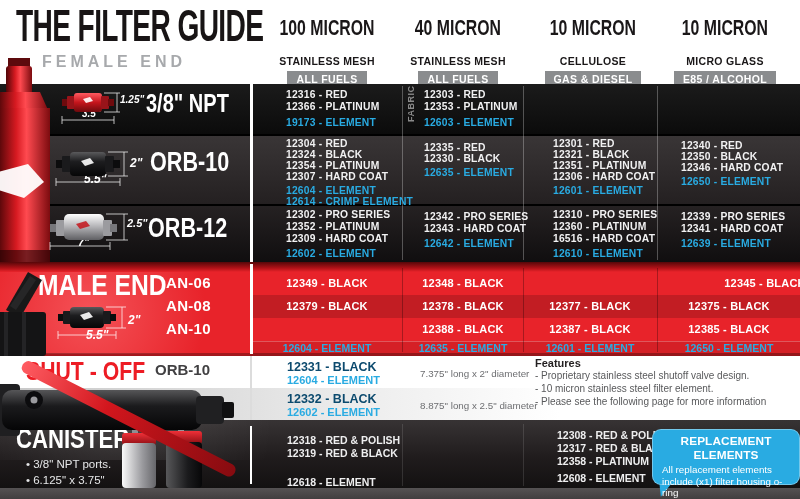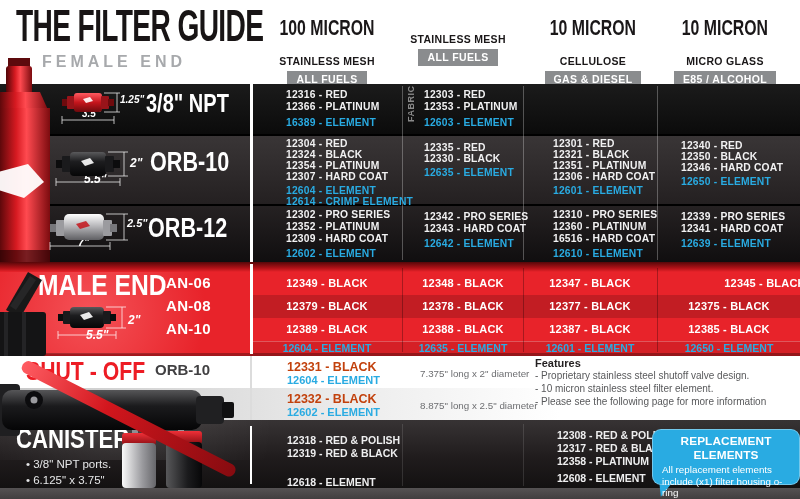--- a/index.html
+++ b/index.html
@@ -49,21 +49,21 @@
   .mcell{font-weight:bold;font-size:11px;color:#fff;text-align:center;line-height:23px;letter-spacing:.2px;}
   .mecell{font-weight:bold;font-size:10.5px;text-align:center;line-height:15px;}
   .anlabel{color:#fff;font-weight:bold;font-size:15px;letter-spacing:.3px;}
 
   
   .shut{left:0;top:356px;width:800px;height:64px;background:#fff;}
   .shut-stripe{left:0;top:388px;width:800px;height:32px;
       background:linear-gradient(90deg,#c6c6c6,#ededed 45%,#fff 70%);}
   .shut-title{color:#ed1c24;font-weight:bold;font-size:25px;}
   .sorb{color:#414042;font-weight:bold;font-size:15px;}
-  .spart{font-weight:bold;font-size:12.5px;color:#c2410c;line-height:14px;white-space:nowrap;}
+  .spart{font-weight:bold;font-size:12.5px;color:#0c4a6e;line-height:14px;white-space:nowrap;}
   .selem{font-weight:bold;font-size:11px;line-height:13px;color:#29abe2;white-space:nowrap;}
   .ssize{font-size:9.8px;color:#6d6e71;white-space:nowrap;}
   .ftitle{font-weight:bold;font-size:11px;color:#231f20;}
   .fline{font-size:10px;line-height:13px;color:#58595b;white-space:nowrap;}
 
   
   .can{left:0;top:420px;width:800px;height:68px;
        background:linear-gradient(180deg,#373334 0%,#201c1d 55%,#131111 100%);}
   .can-hilite{left:0;top:420px;width:320px;height:40px;
        background:radial-gradient(circle at 120px 0px,rgba(255,255,255,.10),rgba(255,255,255,0) 75%);}
@@ -88,20 +88,21 @@
 
   <div class="abs title"><span class="cond">THE FILTER GUIDE</span></div>
   <div class="abs subtitle">FEMALE END</div>
 
   <div class="abs hcol" style="left:252px;width:150px;">
     <div class="micron"><span class="condc">100 MICRON</span></div>
     <div class="media">STAINLESS MESH</div>
     <div><span class="badge">ALL FUELS</span></div>
   </div>
   <div class="abs hcol" style="left:392px;width:132px;">
+    <div class="micron"><span class="condc">40 MICRON</span></div>
     <div class="media">STAINLESS MESH</div>
     <div><span class="badge">ALL FUELS</span></div>
   </div>
   <div class="abs hcol" style="left:526px;width:134px;">
     <div class="micron"><span class="condc">10 MICRON</span></div>
     <div class="media">CELLULOSE</div>
     <div><span class="badge">GAS &amp; DIESEL</span></div>
   </div>
   <div class="abs hcol" style="left:654px;width:142px;">
     <div class="micron"><span class="condc">10 MICRON</span></div>
@@ -117,21 +118,21 @@
   <div class="abs vdiv" style="left:523px;top:86px;height:174px;"></div>
   <div class="abs vdiv" style="left:657px;top:86px;height:174px;"></div>
 
   <div class="abs rowlabel" style="left:146px;top:89px;font-size:25px;"><span class="cond">3/8" NPT</span></div>
   <div class="abs rowlabel" style="left:150px;top:147px;font-size:27px;"><span class="cond">ORB-10</span></div>
   <div class="abs rowlabel" style="left:148px;top:213px;font-size:27px;"><span class="cond">ORB-12</span></div>
 
   <div class="abs" style="left:286px;top:89px;">
     <div class="part">12316 - RED</div>
     <div class="part">12366 - PLATINUM</div>
-    <div class="part elem egap">16389 - ELEMENT</div>
+    <div class="part elem egap">19173 - ELEMENT</div>
   </div>
   <div class="abs fabric" style="left:406px;top:122px;">FABRIC</div>
   <div class="abs" style="left:424px;top:89px;">
     <div class="part">12303 - RED</div>
     <div class="part">12353 - PLATINUM</div>
     <div class="part elem egap">12603 - ELEMENT</div>
   </div>
 
   <div class="abs lh11" style="left:286px;top:138px;">
     <div class="part">12304 - RED</div>
@@ -289,29 +290,27 @@
   <div class="abs rvdiv" style="left:523px;top:268px;height:84px;"></div>
   <div class="abs rvdiv" style="left:657px;top:268px;height:84px;"></div>
 
   <div class="abs rowlabel" style="left:38px;top:268px;font-size:30px;"><span class="cond" style="transform:scaleX(.82);">MALE END</span></div>
   <div class="abs anlabel" style="left:166px;top:274px;">AN-06</div>
   <div class="abs anlabel" style="left:166px;top:297px;">AN-08</div>
   <div class="abs anlabel" style="left:166px;top:320px;">AN-10</div>
 
   <div class="abs mcell" style="left:254px;top:272px;width:146px;">12349 - BLACK</div>
   <div class="abs mcell" style="left:404px;top:272px;width:118px;">12348 - BLACK</div>
-  <div class="abs mcell" style="left:525px;top:272px;width:130px;">12347 - BLACK</div>
   <div class="abs mcell" style="left:694px;top:272px;width:142px;">12345 - BLACK</div>
 
   <div class="abs mcell" style="left:254px;top:295px;width:146px;">12379 - BLACK</div>
   <div class="abs mcell" style="left:404px;top:295px;width:118px;">12378 - BLACK</div>
   <div class="abs mcell" style="left:525px;top:295px;width:130px;">12377 - BLACK</div>
   <div class="abs mcell" style="left:658px;top:295px;width:142px;">12375 - BLACK</div>
 
-  <div class="abs mcell" style="left:254px;top:318px;width:146px;">12389 - BLACK</div>
   <div class="abs mcell" style="left:404px;top:318px;width:118px;">12388 - BLACK</div>
   <div class="abs mcell" style="left:525px;top:318px;width:130px;">12387 - BLACK</div>
   <div class="abs mcell" style="left:658px;top:318px;width:142px;">12385 - BLACK</div>
 
   <div class="abs mecell elem" style="left:254px;top:341px;width:146px;">12604 - ELEMENT</div>
   <div class="abs mecell elem" style="left:404px;top:341px;width:118px;">12635 - ELEMENT</div>
   <div class="abs mecell elem" style="left:525px;top:341px;width:130px;">12601 - ELEMENT</div>
   <div class="abs mecell elem" style="left:658px;top:341px;width:142px;">12650 - ELEMENT</div>
 
   <svg class="abs z4" style="left:-4px;top:262px;" width="56" height="94" viewBox="0 0 56 94">

